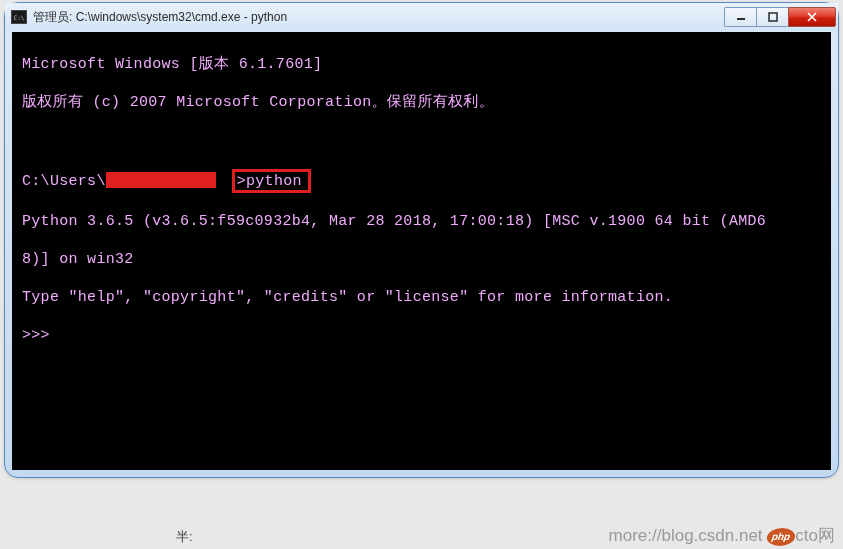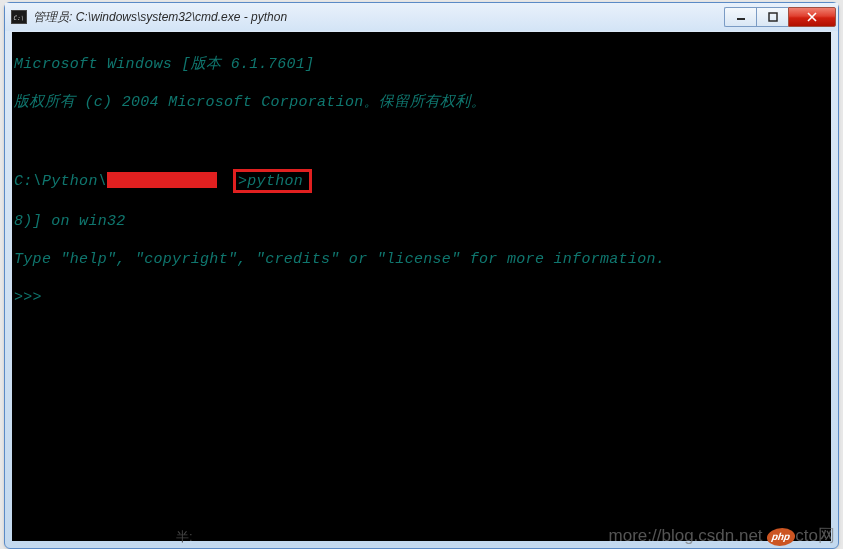--- a/index.html
+++ b/index.html
@@ -8,26 +8,25 @@
     height: 549px;
     background: #e8e8e8;
     font-family: "Segoe UI", Tahoma, sans-serif;
     position: relative;
   }
   .window {
     position: absolute;
     left: 4px;
     top: 2px;
     width: 835px;
-    height: 547px;
+    height: 476px;
     border: 1px solid #5a8ac6;
     background: linear-gradient(to bottom, #dce9f7 0%, #c3d9ef 100%);
-    border-radius: 6px;
+    border-radius: 14px;
     box-shadow: 0 1px 3px rgba(0,0,0,0.15);
-    font-style: italic;
   }
   .title-bar {
     height: 28px;
     display: flex;
     align-items: center;
     padding: 0 0 0 6px;
     background: linear-gradient(to bottom, #e9f1fb 0%, #d3e4f6 100%);
   }
   .app-icon {
     width: 16px;
@@ -78,25 +77,25 @@
     border-bottom-right-radius: 2px;
   }
   .ctrl svg { width: 10px; height: 10px; }
   .terminal {
     position: absolute;
     left: 7px;
     top: 29px;
     right: 7px;
     bottom: 7px;
     background: #000;
-    color: #0f766e;
+    color: #f0abfc;
     font-family: "NSimSun", "SimSun", "Consolas", "Courier New", monospace;
     font-size: 15px;
     line-height: 19px;
-    padding: 4px 2px 2px 2px;
+    padding: 4px 2px 2px 10px;
     overflow: hidden;
     white-space: pre;
     letter-spacing: 0.3px;
   }
   .term-line { white-space: pre; }
   .prompt-line { position: relative; }
   .redact {
     display: inline-block;
     width: 110px;
     height: 16px;
@@ -164,23 +163,24 @@
       <div class="ctrl close">
         <svg viewBox="0 0 10 10">
             <path d="M1 1 L9 9 M9 1 L1 9" stroke="#fff" stroke-width="1.6"></path>
           </svg>
       </div>
     </div>
   </div>
 
   <div class="terminal">
 <div class="term-line">Microsoft Windows [版本 6.1.7601]</div>
-<div class="term-line">版权所有 (c) 2004 Microsoft Corporation。保留所有权利。</div>
+<div class="term-line">版权所有 (c) 2007 Microsoft Corporation。保留所有权利。</div>
 <div class="term-line"> </div>
-<div class="term-line prompt-line"><span>C:\Python\</span><span class="redact"></span><span class="highlight-box">&gt;python</span></div>
+<div class="term-line prompt-line"><span>C:\Users\</span><span class="redact"></span><span class="highlight-box">&gt;python</span></div>
+<div class="term-line">Python 3.6.5 (v3.6.5:f59c0932b4, Mar 28 2018, 17:00:18) [MSC v.1900 64 bit (AMD6</div>
 <div class="term-line">8)] on win32</div>
 <div class="term-line">Type "help", "copyright", "credits" or "license" for more information.</div>
 <div class="term-line">&gt;&gt;&gt; </div>
   </div>
 </div>
 
 <div class="caption cn">半:</div>
 
 <div class="watermark">
   <span>more://blog.csdn.net</span>

